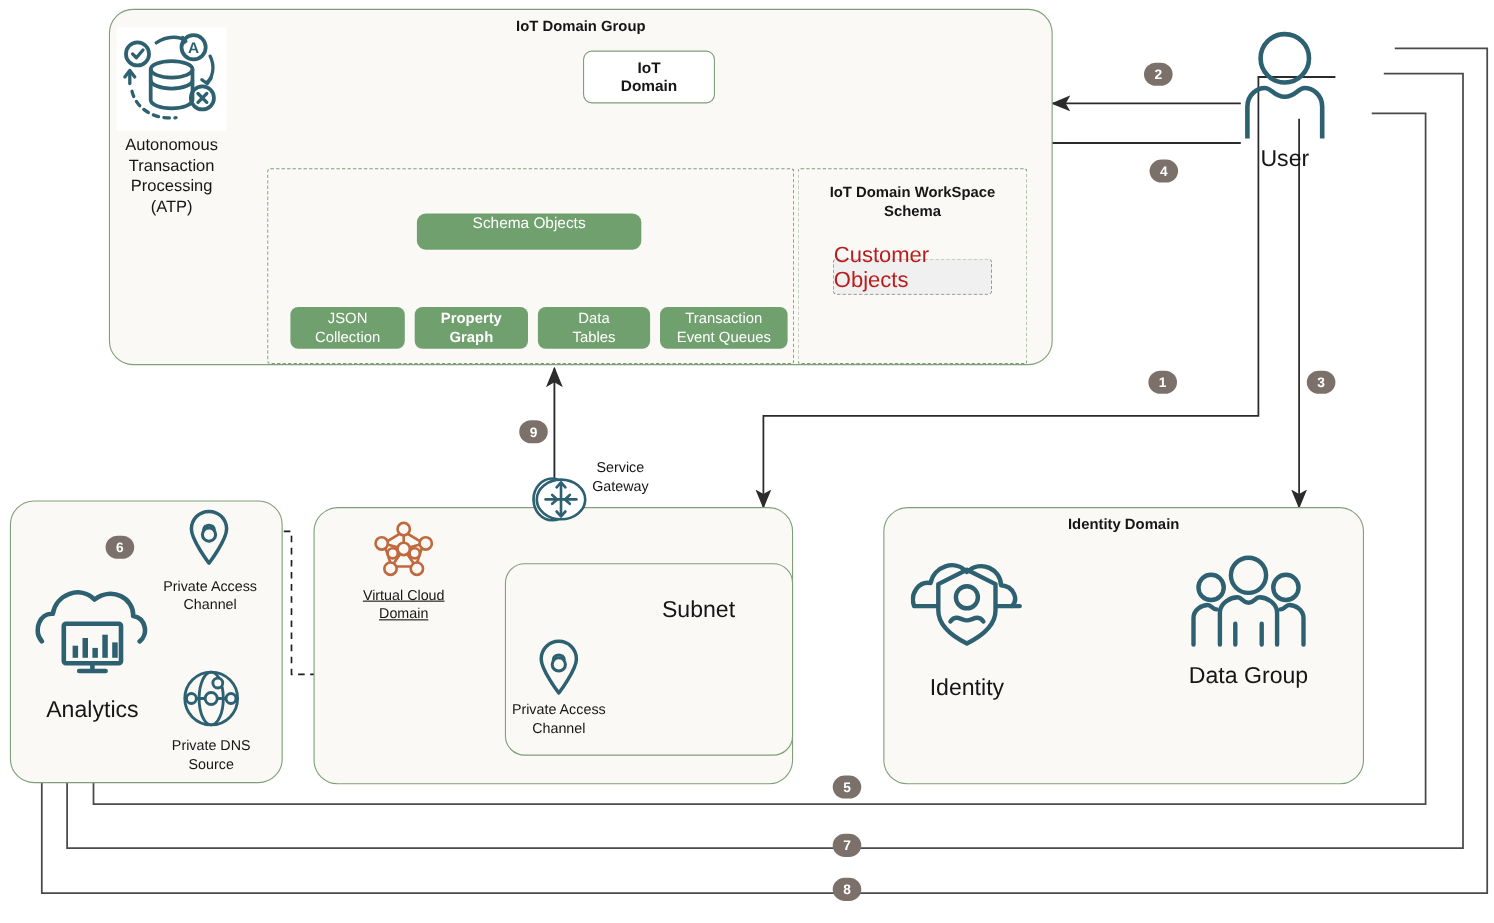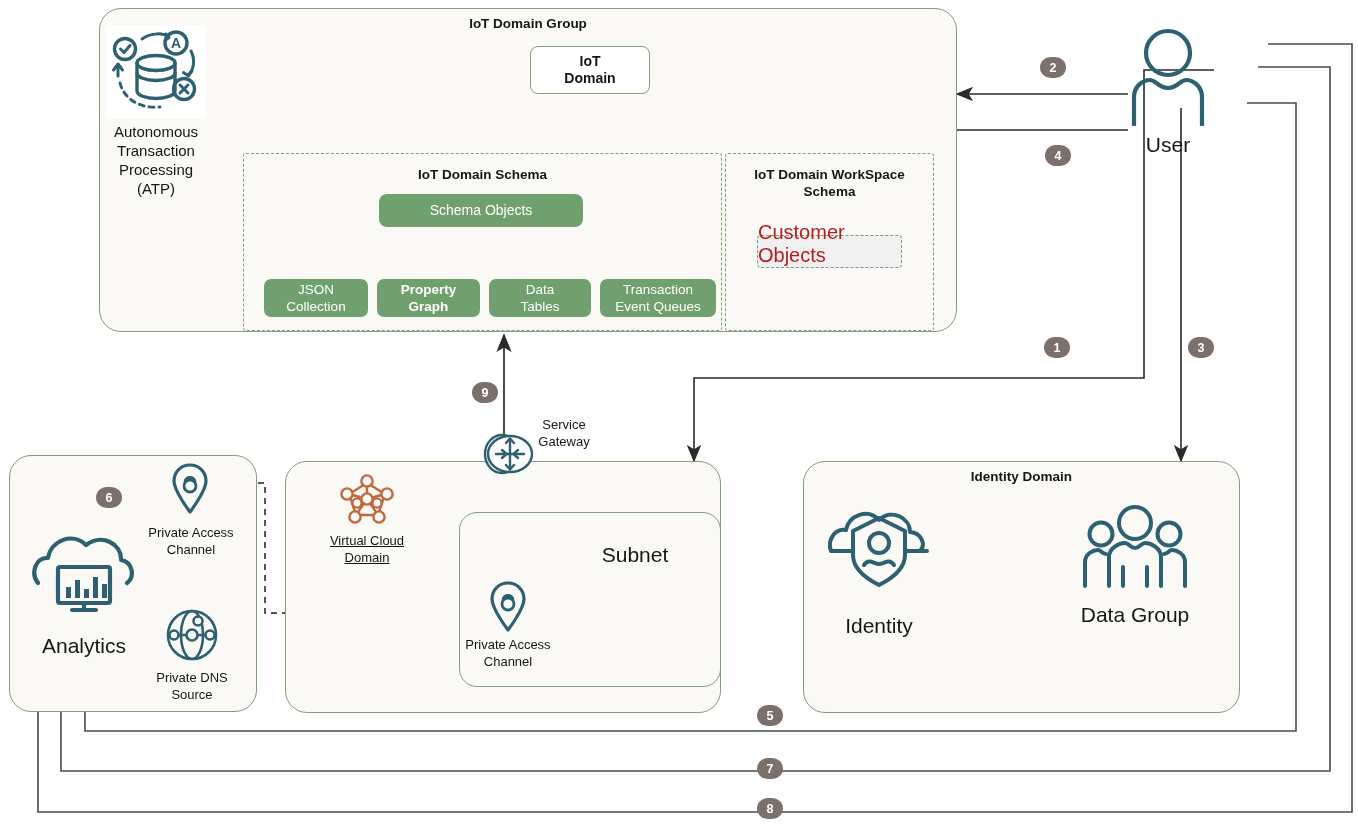--- a/index.html
+++ b/index.html
@@ -30,21 +30,21 @@
   .dashed-title{
     position:absolute;left:0;right:0;text-align:center;
     font-weight:bold;font-size:13.5px;color:#161616;line-height:17px;
   }
 
   
   .green-box{
     position:absolute;box-sizing:border-box;
     background:#71a06f;border-radius:8px;
     color:#ffffff;font-size:14px;line-height:17px;
-    display:flex;align-items:center;justify-content:center;text-align:center;
+    display:flex;justify-content:center;text-align:center;
   }
   .green-box.small{font-size:13.5px;border-radius:7px;}
 
   
   .white-green-box{
     position:absolute;box-sizing:border-box;
     background:#ffffff;border:1.3px solid #7f9f78;border-radius:8px;
     font-weight:bold;font-size:14px;line-height:17px;color:#161616;
     display:flex;align-items:center;justify-content:center;text-align:center;
   }
@@ -153,21 +153,20 @@
     <div>Processing</div>
     <div>(ATP)</div>
   </div>
 
   <div class="white-green-box" style="left:530px;top:46px;width:120px;height:48px;flex-direction:column;">
     <span>IoT</span>
     <span>Domain</span>
   </div>
 
   <div class="dashed-panel" style="left:243px;top:153px;width:479px;height:178px;"></div>
-  <div class="dashed-title" style="left:243px;top:166px;width:479px;">IoT Domain Schema</div>
 
   <div class="green-box" style="left:379px;top:194px;width:204px;height:33px;">
     <span>Schema Objects</span>
   </div>
 
   <div class="green-box small" style="left:264px;top:279px;width:104px;height:38px;flex-direction:column;">
     <span>JSON</span>
     <span>Collection</span>
   </div>
   <div class="green-box small" style="left:377px;top:279px;width:103px;height:38px;flex-direction:column;font-weight:bold;">

